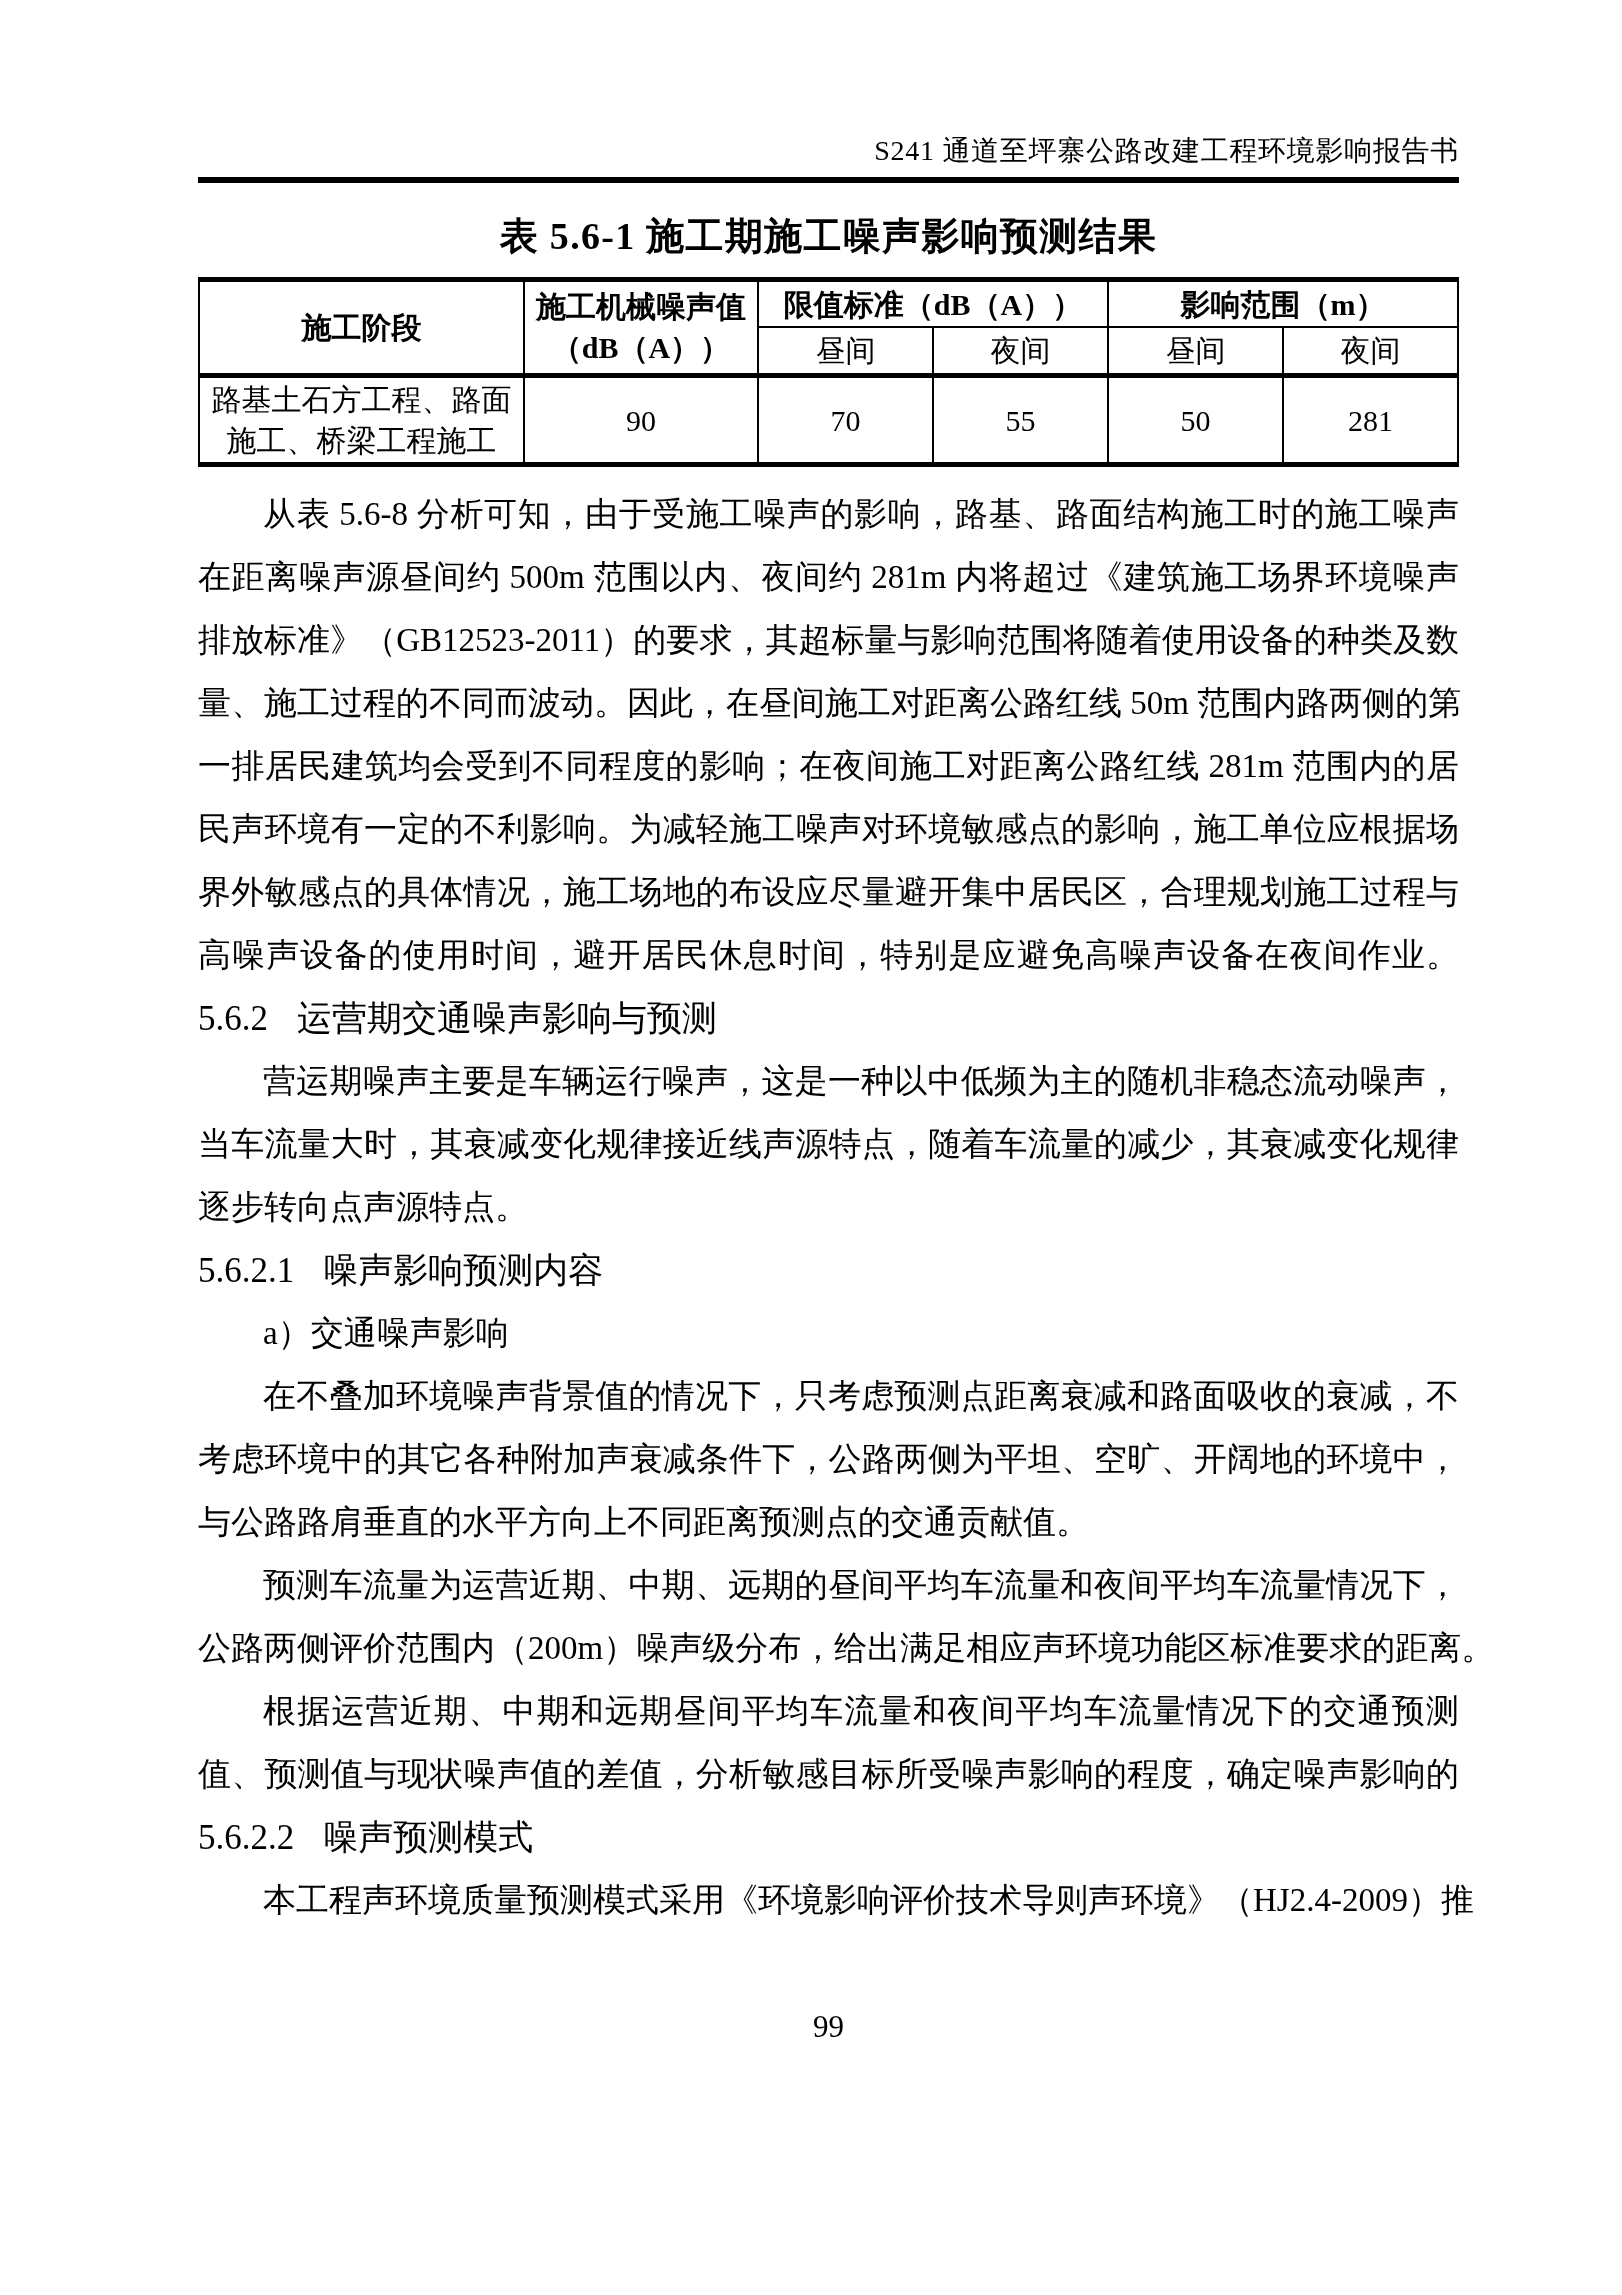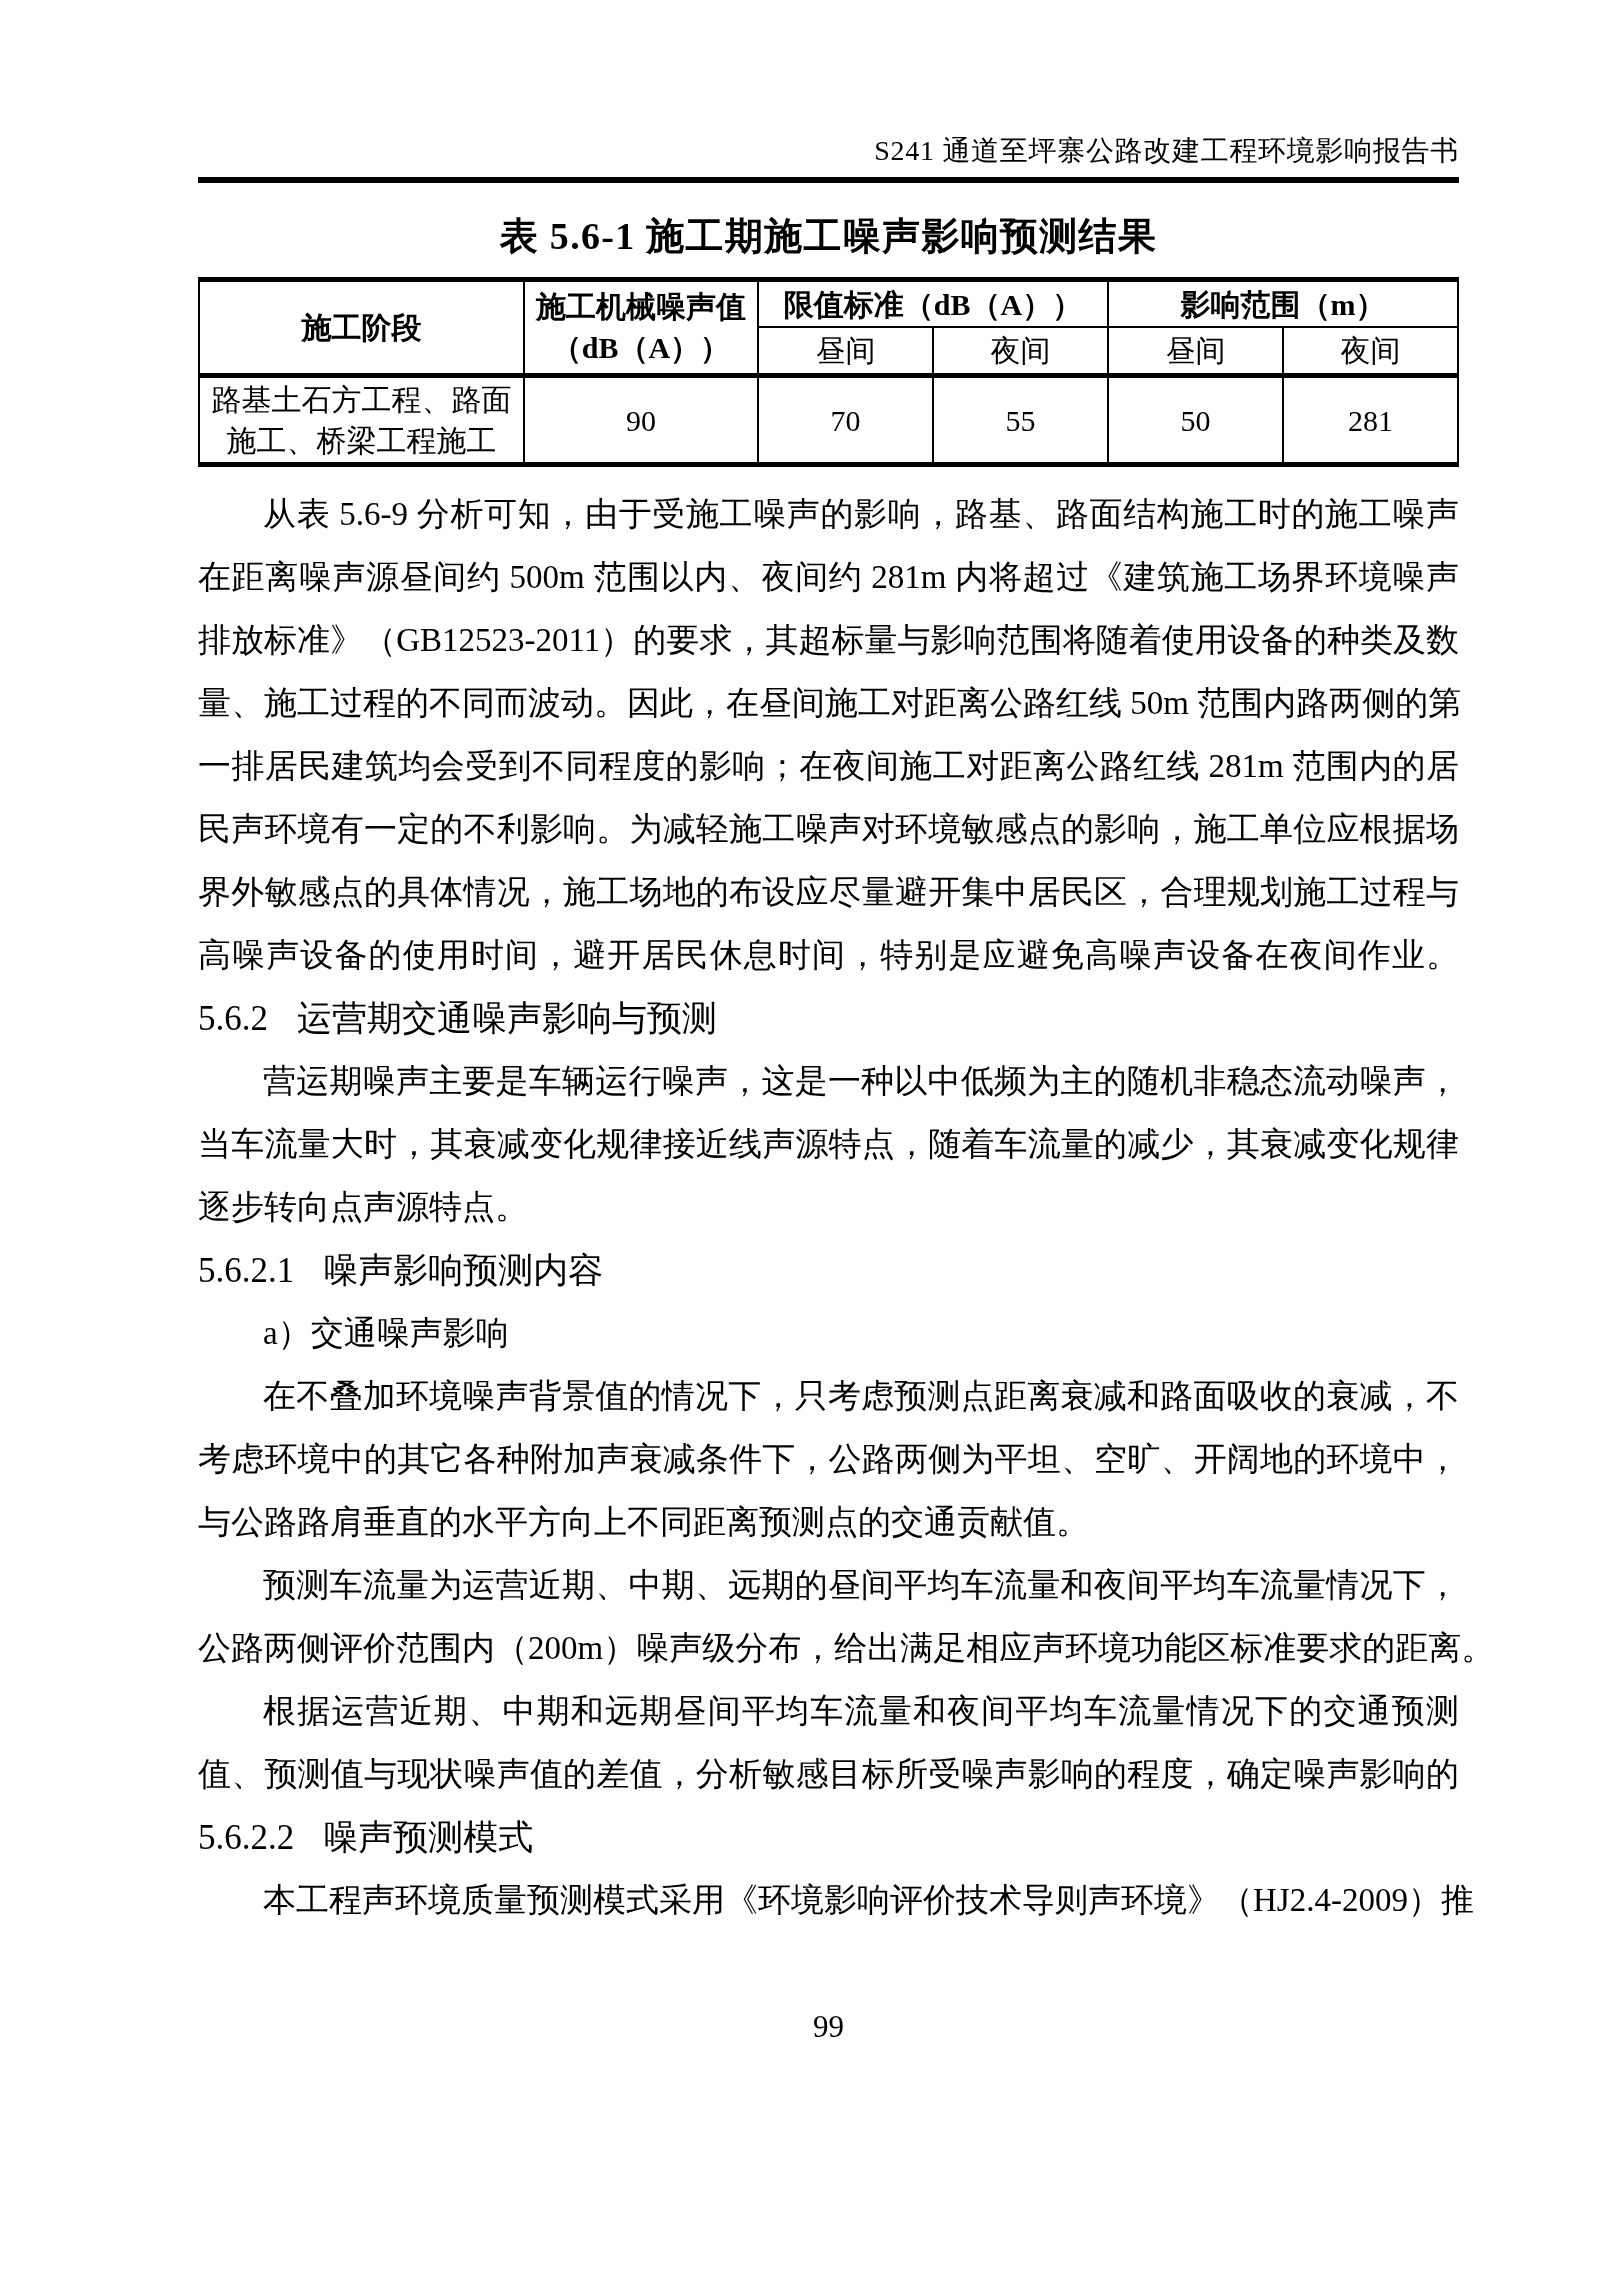--- a/index.html
+++ b/index.html
@@ -123,21 +123,21 @@
         <td class="num-cell">55</td>
         <td class="num-cell">50</td>
         <td class="num-cell">281</td>
       </tr>
     </tbody>
   </table>
 
   <div class="body-text">
 
     <div class="para">
-      <div class="tline jfull indent">从表 5.6-9 分析可知，由于受施工噪声的影响，路基、路面结构施工时的施工噪声</div>
+      <div class="tline jfull indent">从表 5.6-8 分析可知，由于受施工噪声的影响，路基、路面结构施工时的施工噪声</div>
       <div class="tline jfull">在距离噪声源昼间约 500m 范围以内、夜间约 281m 内将超过《建筑施工场界环境噪声</div>
       <div class="tline jfull">排放标准》（GB12523-2011）的要求，其超标量与影响范围将随着使用设备的种类及数</div>
       <div class="tline jfull">量、施工过程的不同而波动。因此，在昼间施工对距离公路红线 50m 范围内路两侧的第</div>
       <div class="tline jfull">一排居民建筑均会受到不同程度的影响；在夜间施工对距离公路红线 281m 范围内的居</div>
       <div class="tline jfull">民声环境有一定的不利影响。为减轻施工噪声对环境敏感点的影响，施工单位应根据场</div>
       <div class="tline jfull">界外敏感点的具体情况，施工场地的布设应尽量避开集中居民区，合理规划施工过程与</div>
       <div class="tline jfull">高噪声设备的使用时间，避开居民休息时间，特别是应避免高噪声设备在夜间作业。</div>
     </div>
 
     <div class="heading">

